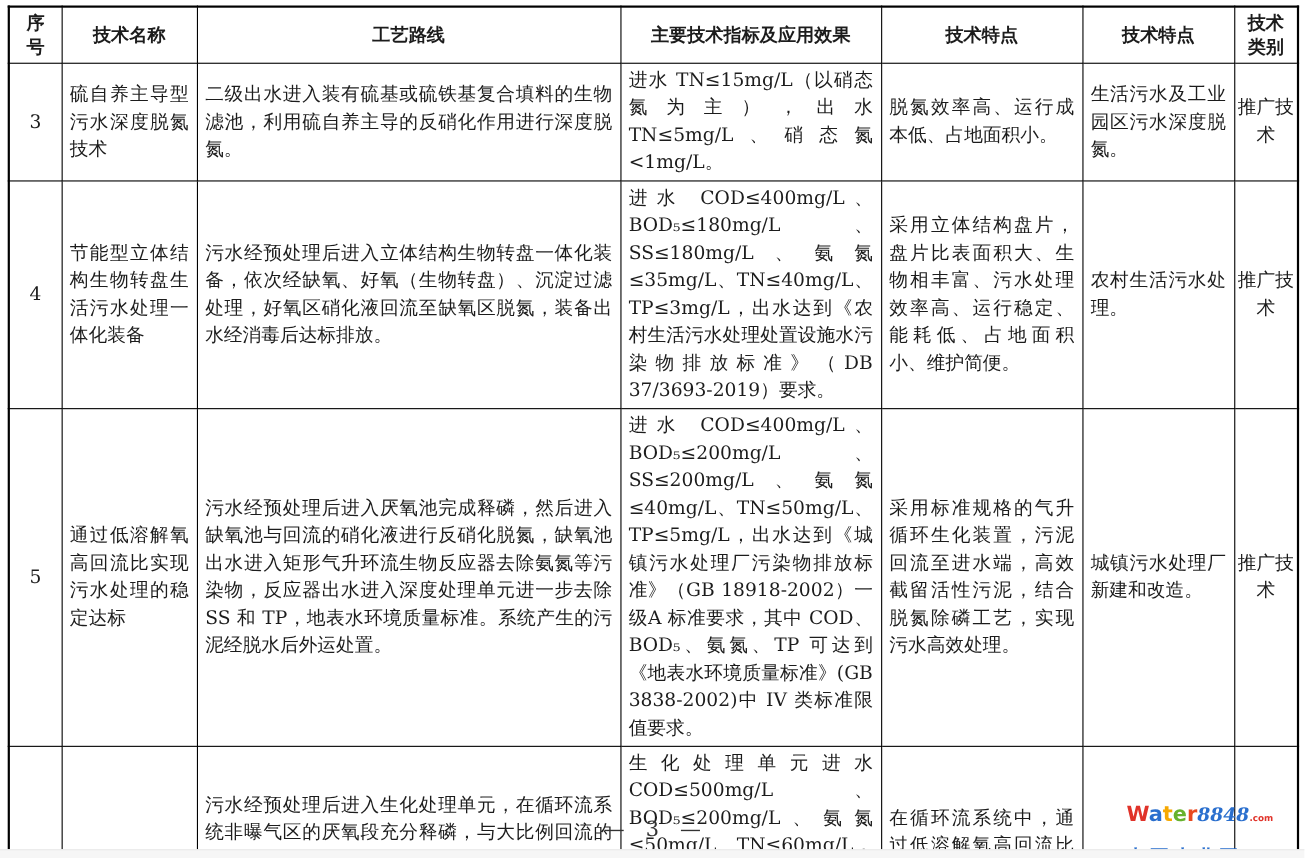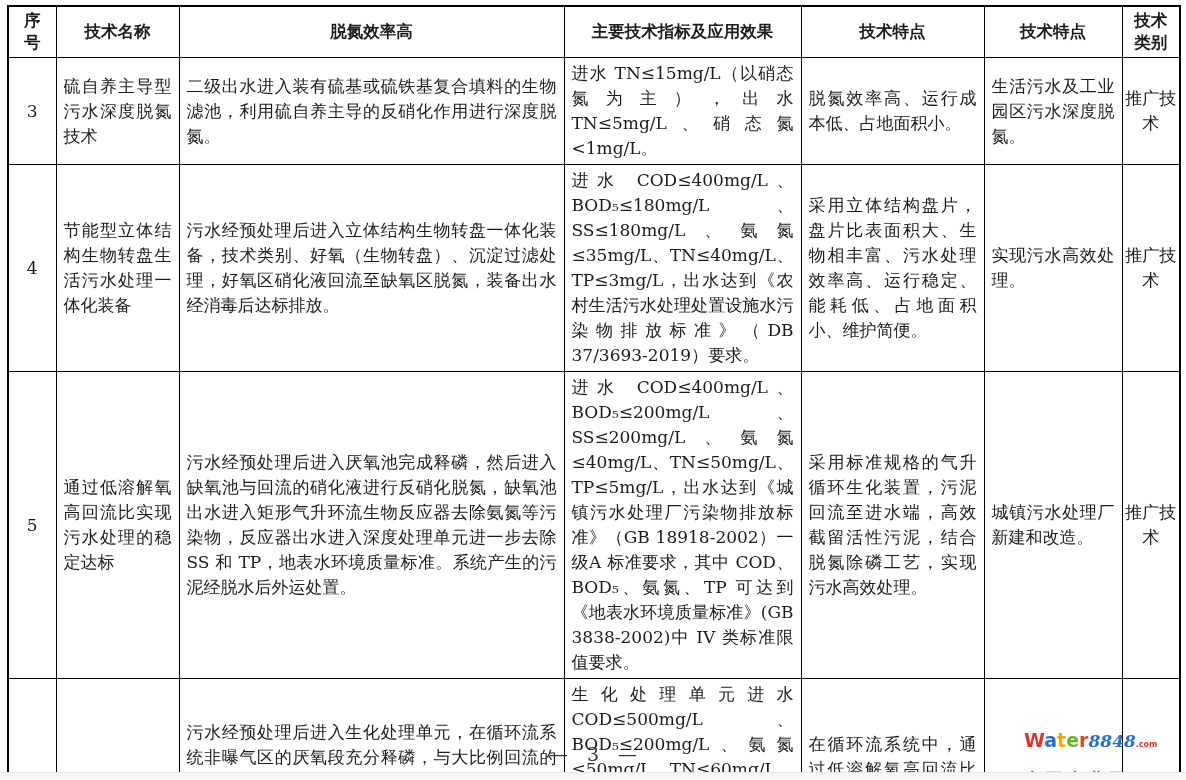--- a/index.html
+++ b/index.html
@@ -130,44 +130,44 @@
     <col style="width:385px">
     <col style="width:237px">
     <col style="width:183px">
     <col style="width:138px">
     <col style="width:58px">
   </colgroup>
   <thead>
     <tr>
       <th><span class="hdr-w1">序号</span></th>
       <th><span>技术名称</span></th>
-      <th><span>脱氮效率高</span></th>
+      <th><span>工艺路线</span></th>
       <th><span>主要技术指标及应用效果</span></th>
       <th><span>技术特点</span></th>
       <th><span>技术特点</span></th>
       <th><span class="hdr-w2">技术类别</span></th>
     </tr>
   </thead>
   <tbody>
     <tr class="r0">
       <td class="c-center">3</td>
       <td>硫自养主导型污水深度脱氮技术</td>
       <td>二级出水进入装有硫基或硫铁基复合填料的生物滤池，利用硫自养主导的反硝化作用进行深度脱氮。</td>
       <td>进水 TN≤15mg/L（以硝态氮为主），出水 TN≤5mg/L、硝态氮&lt;1mg/L。</td>
       <td>脱氮效率高、运行成本低、占地面积小。</td>
       <td>生活污水及工业园区污水深度脱氮。</td>
       <td class="c-center">推广技术</td>
     </tr>
     <tr class="r1">
       <td class="c-center">4</td>
       <td>节能型立体结构生物转盘生活污水处理一体化装备</td>
-      <td>污水经预处理后进入立体结构生物转盘一体化装备，技术类别、好氧（生物转盘）、沉淀过滤处理，好氧区硝化液回流至缺氧区脱氮，装备出水经消毒后达标排放。</td>
+      <td>污水经预处理后进入立体结构生物转盘一体化装备，依次经缺氧、好氧（生物转盘）、沉淀过滤处理，好氧区硝化液回流至缺氧区脱氮，装备出水经消毒后达标排放。</td>
       <td>进水 COD≤400mg/L、BOD₅≤180mg/L、SS≤180mg/L、氨氮≤35mg/L、TN≤40mg/L、TP≤3mg/L，出水达到《农村生活污水处理处置设施水污染物排放标准》（DB 37/3693-2019）要求。</td>
       <td>采用立体结构盘片，盘片比表面积大、生物相丰富、污水处理效率高、运行稳定、能耗低、占地面积小、维护简便。</td>
-      <td>实现污水高效处理。</td>
+      <td>农村生活污水处理。</td>
       <td class="c-center">推广技术</td>
     </tr>
     <tr class="r2">
       <td class="c-center">5</td>
       <td>通过低溶解氧高回流比实现污水处理的稳定达标</td>
       <td>污水经预处理后进入厌氧池完成释磷，然后进入缺氧池与回流的硝化液进行反硝化脱氮，缺氧池出水进入矩形气升环流生物反应器去除氨氮等污染物，反应器出水进入深度处理单元进一步去除 SS 和 TP，地表水环境质量标准。系统产生的污泥经脱水后外运处置。</td>
       <td>进水 COD≤400mg/L、BOD₅≤200mg/L、SS≤200mg/L、氨氮≤40mg/L、TN≤50mg/L、TP≤5mg/L，出水达到《城镇污水处理厂污染物排放标准》（GB 18918-2002）一级A 标准要求，其中 COD、BOD₅、氨氮、TP 可达到《地表水环境质量标准》(GB 3838-2002)中 IV 类标准限值要求。</td>
       <td>采用标准规格的气升循环生化装置，污泥回流至进水端，高效截留活性污泥，结合脱氮除磷工艺，实现污水高效处理。</td>
       <td>城镇污水处理厂新建和改造。</td>
       <td class="c-center">推广技术</td>

